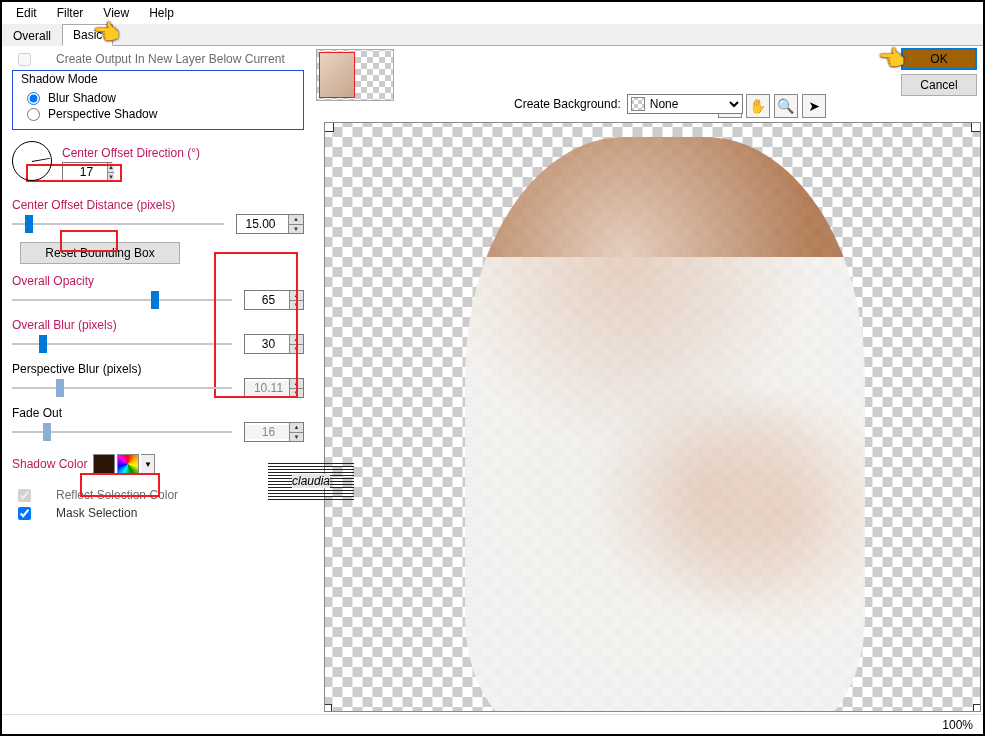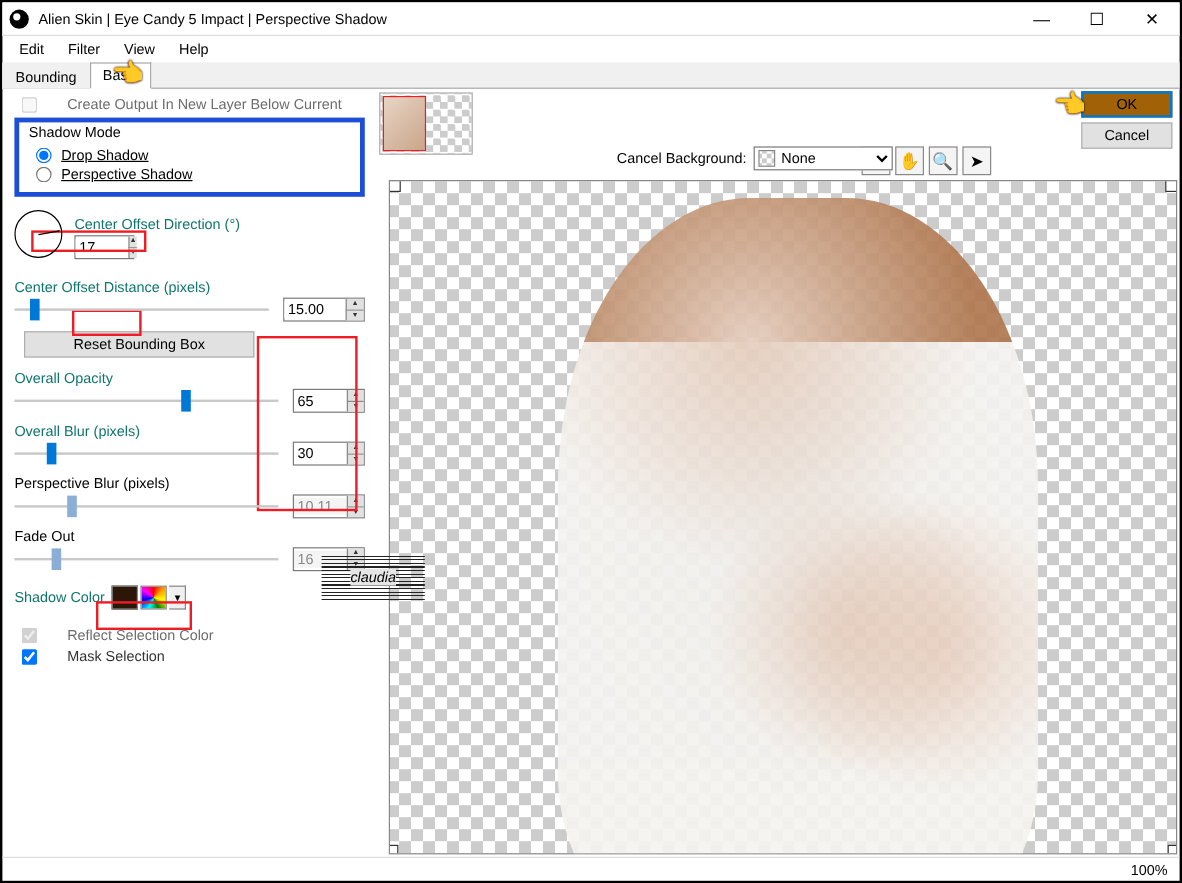--- a/index.html
+++ b/index.html
@@ -15,31 +15,31 @@
   .menubar span { padding: 2px 8px; }
   .tabbar { height: 22px; background: #f0f0f0; display: flex; align-items: flex-end; border-bottom: 1px solid #aaa; position: relative; }
   .tabbar .tab { padding: 3px 10px; background: #f0f0f0; border: 1px solid transparent; border-bottom: none; margin-bottom: -1px; cursor: default; }
   .tabbar .tab.active { background: #fff; border-color: #aaa; border-bottom: 1px solid #fff; }
   .content { flex: 1; display: flex; overflow: hidden; }
   .left-panel { width: 312px; padding: 6px 10px 6px 10px; display: flex; flex-direction: column; gap: 2px; position: relative; }
   .right-panel { flex: 1; display: flex; flex-direction: column; position: relative; }
   .chk-row { display: flex; align-items: center; gap: 21px; color: #333; }
   .chk-row input { margin: 0 4px 0 6px; }
   .chk-row.disabled { color: #6d6d6d; }
-  .group { border: 4px solid #1d4ed8; padding: 2px 6px 6px 6px; margin-top: 2px; text-decoration: underline; }
+  .group { border: 1px solid #1d4ed8; padding: 2px 6px 6px 6px; margin-top: 2px; }
   .group .legend { position: relative; top: -1px; background: #fff; display: inline-block; padding: 0 2px; margin-bottom: 2px; }
   .radio-row { display: flex; align-items: center; gap: 4px; margin: 2px 0 2px 8px; }
   .radio-row input { margin: 0 4px 0 0; }
-  .field-label { font-size: 12px; color: #0f766e; margin-top: 6px; }
+  .field-label { font-size: 12px; color: #be185d; margin-top: 6px; }
   .field-label.disabled { color: #000000; }
   .slider-row { display: flex; align-items: center; gap: 6px; }
   .slider-row .track { flex: 1; height: 2px; background: #c8c8c8; position: relative; margin: 8px 6px 8px 0; }
   .slider-row .thumb { width: 8px; height: 18px; background: #0078d7; position: absolute; top: -8px; transform: translateX(-50%); }
   .num-input { width: 60px; height: 20px; border: 1px solid #7a7a7a; display: flex; align-items: center; }
-  .num-input input { border: none; width: 44px; padding-left: 3px; font-size: 12px; outline: none; }
+  .num-input input { border: none; width: 44px; padding-left: 3px; font-size: 12px; outline: none; text-align: center; }
   .num-input .spin { width: 15px; height: 18px; display: flex; flex-direction: column; margin-left: auto; }
   .num-input .spin div { flex:1; background:#e1e1e1; border-left:1px solid #888; display:flex; align-items:center; justify-content:center; font-size:6px; line-height:1; color:#333; }
   .num-input .spin div:first-child { border-bottom:1px solid #888; }
   .num-input.disabled input { color: #888; background: #f4f4f4; }
   .btn { height: 22px; border: 1px solid #adadad; background: #e1e1e1; display: inline-flex; align-items: center; justify-content: center; padding: 0 14px; }
   .btn.default { border: 2px solid #0078d7; background: #a16207; }
   .redbox { border: 2px solid #ee1c25; position: absolute; pointer-events: none; }
   .pointer-hand { position: absolute; font-size: 22px; transform: scaleX(-1); filter: drop-shadow(0 0 1px #000); }
   .right-topbar { height: 56px; display: flex; align-items: center; padding: 2px 8px 0 2px; gap: 4px; }
   .thumb-strip { width: 78px; height: 52px; border: 1px solid #aaa; background: repeating-conic-gradient(#ccc 0 25%, #fff 0 50%) 50%/12px 12px; position: relative; }
@@ -69,57 +69,48 @@
   .colorgrid { width:22px; height:20px; border:1px solid #888; background: conic-gradient(red,orange,yellow,green,cyan,blue,magenta,red); }
   .dropdown-caret { width:14px; height:20px; display:flex; align-items:center; justify-content:center; border:1px solid #888; border-left:none; background:#f0f0f0; font-size:8px; }
   .watermark { position:absolute; left:268px; top:462px; width:86px; height:38px; background: repeating-linear-gradient(0deg,#222 0 1px, transparent 1px 3px); display:flex; align-items:center; justify-content:center; color:#000; font-style:italic; font-family: cursive; font-size:13px; }
   .watermark span { background: #e6e6e6; padding: 0 0; font-style: italic; }
 </style>
 </head>
 <body>
 
 <div class="window">
 
-  <div class="titlebar">
-    <div class="app-icon"></div>
-    <div class="title">Alien Skin | Eye Candy 5 Impact | Perspective Shadow</div>
-    <div class="win-controls">
-      <div class="win-btn">—</div>
-      <div class="win-btn">☐</div>
-      <div class="win-btn">✕</div>
-    </div>
-  </div>
 
   <div class="menubar">
     <span>Edit</span>
     <span>Filter</span>
     <span>View</span>
     <span>Help</span>
   </div>
 
   <div class="tabbar">
-    <div class="tab">Bounding</div>
+    <div class="tab">Overall</div>
     <div class="tab active">Basic</div>
     <div class="pointer-hand" style="left:92px; top:-4px;">👉</div>
   </div>
 
   <div class="content">
 
     <div class="left-panel">
 
       <label class="chk-row disabled">
         <input type="checkbox" disabled="" style="">
         <span>Create Output In New Layer Below Current</span>
       </label>
 
       <div class="group">
         <div class="legend">Shadow Mode</div>
         <label class="radio-row">
           <input type="radio" name="sm" checked="" style="">
-          <span>Drop Shadow</span>
+          <span>Blur Shadow</span>
         </label>
         <label class="radio-row">
           <input type="radio" name="sm" style="">
           <span>Perspective Shadow</span>
         </label>
       </div>
       <div class="redbox" style="left:24px; top:118px; width:96px; height:18px;"></div>
 
       <div class="flex-row" style="margin-top:8px;">
         <div class="angle-dial"></div>
@@ -143,21 +134,21 @@
           </div>
         <div class="num-input" style="width:68px;">
           <input value="15.00" style="">
           <div class="spin">
               <div>▲</div>
               <div>▼</div>
             </div>
         </div>
       </div>
 
-      <button class="btn" style="width:192px; margin:6px 14px 2px 8px;">
+      <button class="btn" style="width:160px; margin:6px 14px 2px 8px;">
         <span>Reset Bounding Box</span>
       </button>
 
       <div class="field-label">Overall Opacity</div>
       <div class="slider-row">
         <div class="track">
             <div class="thumb" style="left:65%;"></div>
           </div>
         <div class="num-input">
           <input value="65" style="">
@@ -242,21 +233,21 @@
       </div>
 
       <div class="tool-icons" style="left:88px; top:48px;">
         <div class="tool-icon">🎯</div>
         <div class="tool-icon">✋</div>
         <div class="tool-icon">🔍</div>
         <div class="tool-icon">➤</div>
       </div>
 
       <div class="preview-bg-row" style="left:200px; top:48px;">
-        <span>Cancel Background:</span>
+        <span>Create Background:</span>
         <div style="position:relative;">
           <select>
             <option>None</option>
           </select>
           <div class="sw" style="left:4px;"></div>
         </div>
       </div>
 
       <div class="btn-col">
         <div style="position:relative;">

